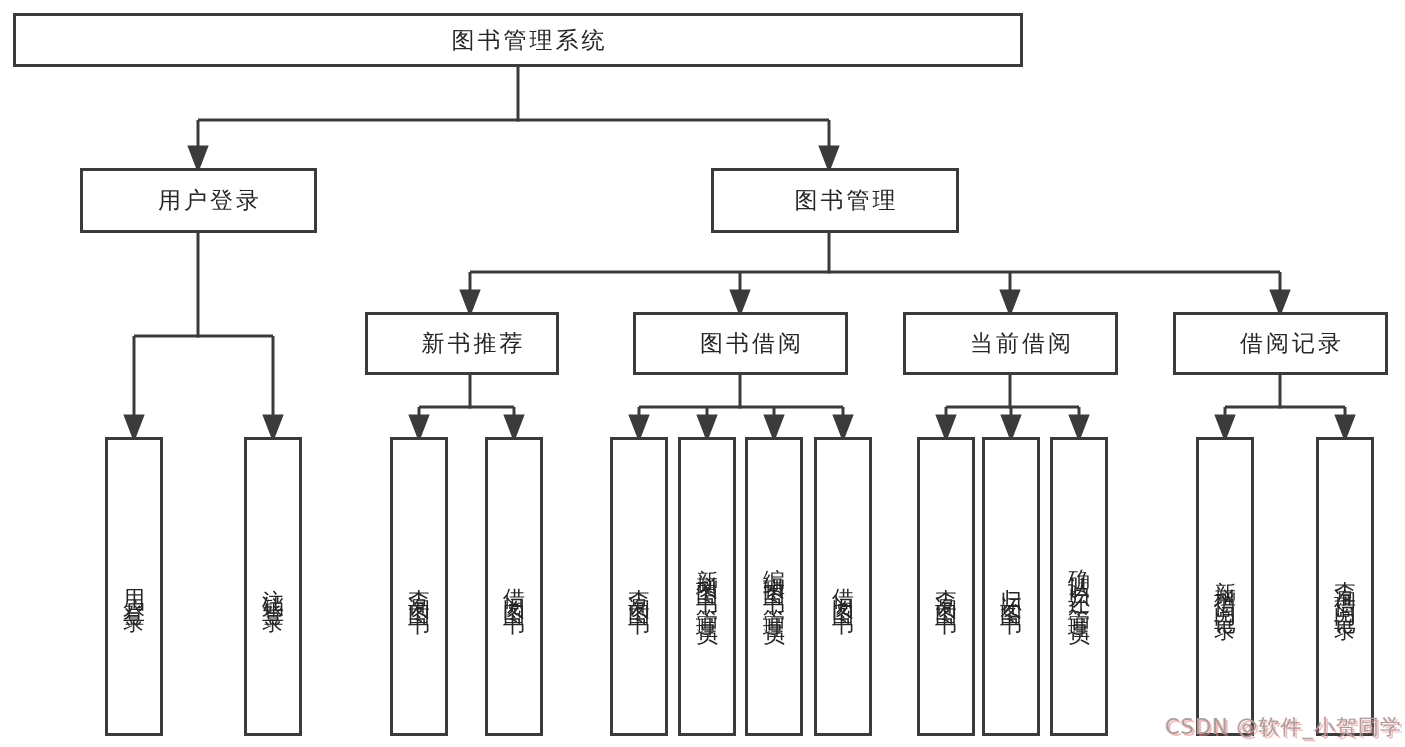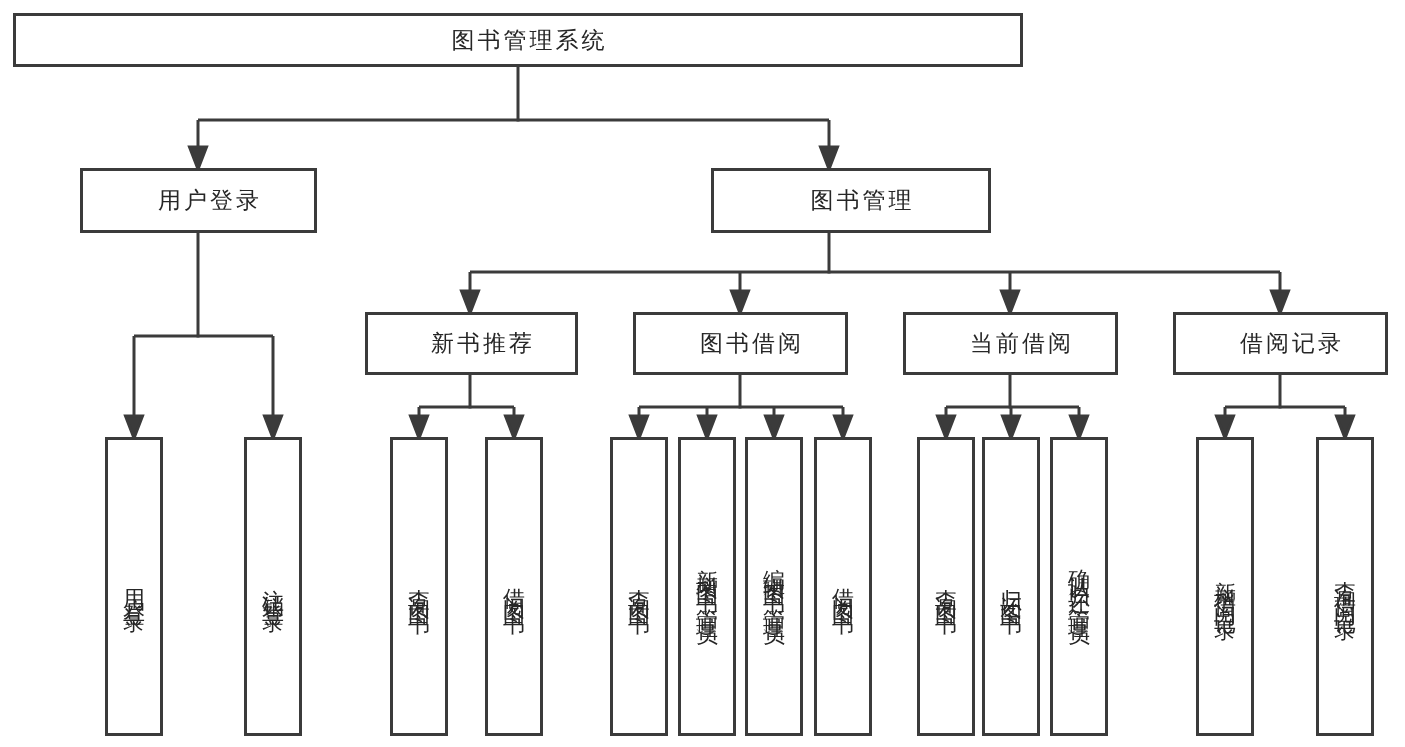--- a/index.html
+++ b/index.html
@@ -93,25 +93,25 @@
     </g>
   </svg>
 
   <div class="node hbox" style="left:13px;top:13px;width:1010px;height:54px;">
     <span>图书管理系统</span>
   </div>
 
   <div class="node hbox" style="left:80px;top:168px;width:237px;height:65px;">
     <span>用户登录</span>
   </div>
-  <div class="node hbox" style="left:711px;top:168px;width:280px;height:65px;text-align:right;">
+  <div class="node hbox" style="left:711px;top:168px;width:248px;height:65px;text-align:right;">
     <span>图书管理</span>
   </div>
 
-  <div class="node hbox" style="left:365px;top:312px;width:213px;height:63px;">
+  <div class="node hbox" style="left:365px;top:312px;width:194px;height:63px;">
     <span>新书推荐</span>
   </div>
   <div class="node hbox" style="left:903px;top:312px;width:215px;height:63px;">
     <span>当前借阅</span>
   </div>
   <div class="node hbox" style="left:633px;top:312px;width:215px;height:63px;">
     <span>图书借阅</span>
   </div>
   <div class="node hbox" style="left:1173px;top:312px;width:215px;height:63px;">
     <span>借阅记录</span>
@@ -154,14 +154,15 @@
     <span class="vtext">确认归还（管理员）</span>
   </div>
 
   <div class="node vbox" style="left:1196px;">
     <span class="vtext">新增借阅记录</span>
   </div>
   <div class="node vbox" style="left:1316px;">
     <span class="vtext">查询借阅记录</span>
   </div>
 
+  <div class="watermark">CSDN @软件_小贺同学</div>
 
 </div>
 
 </body></html>

